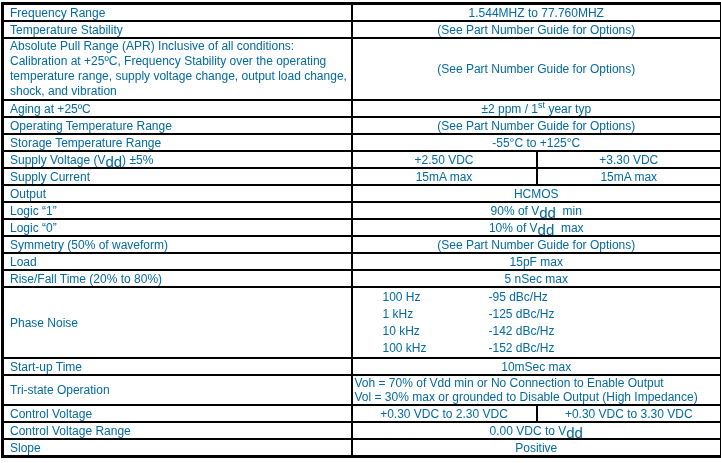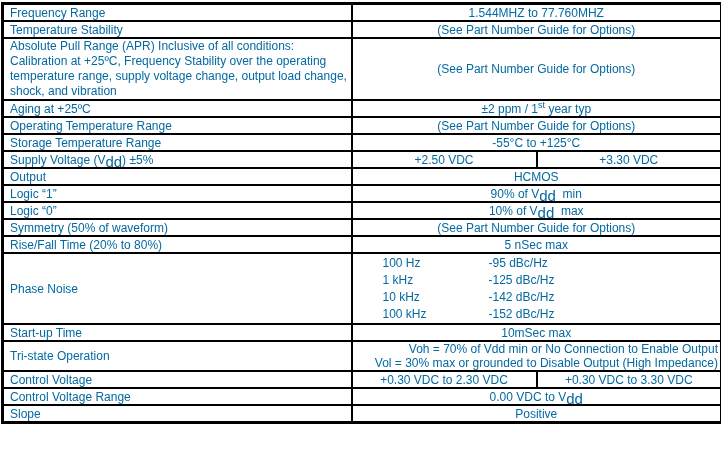--- a/index.html
+++ b/index.html
@@ -37,21 +37,21 @@
   sup.st { font-size: 9px; line-height: 0; }
   .prewrap { white-space: pre-wrap; }
   .pn-grid {
     margin-left: 28px;
     display: grid;
     grid-template-columns: 106px auto;
     width: max-content;
     text-align: left;
     line-height: 17px;
   }
-  .tri-lines div { text-align: right; line-height: 14px; }
+  .tri-lines div { text-align: left; line-height: 14px; }
 </style>
 </head>
 <body>
 
 <div class="sheet">
   <table class="spec">
     <colgroup>
       <col style="width:349px">
       <col style="width:185px">
       <col style="width:185px">
@@ -87,20 +87,25 @@
       <td class="lbl">Storage Temperature Range</td>
       <td class="val" colspan="2">-55°C to +125°C</td>
     </tr>
 
     <tr>
       <td class="lbl"><span>Supply Voltage (V</span><sub class="dd">dd</sub><span>) ±5%</span></td>
       <td class="val">+2.50 VDC</td>
       <td class="val">+3.30 VDC</td>
     </tr>
 
+    <tr>
+      <td class="lbl">Supply Current</td>
+      <td class="val">15mA max</td>
+      <td class="val">15mA max</td>
+    </tr>
 
     <tr>
       <td class="lbl">Output</td>
       <td class="val" colspan="2">HCMOS</td>
     </tr>
 
     <tr>
       <td class="lbl">Logic “1”</td>
       <td class="val" colspan="2"><span>90% of V</span><sub class="dd">dd</sub><span class="prewrap">  min</span></td>
     </tr>
@@ -108,20 +113,24 @@
     <tr>
       <td class="lbl">Logic “0”</td>
       <td class="val" colspan="2"><span>10% of V</span><sub class="dd">dd</sub><span class="prewrap">  max</span></td>
     </tr>
 
     <tr>
       <td class="lbl">Symmetry (50% of waveform)</td>
       <td class="val" colspan="2">(See Part Number Guide for Options)</td>
     </tr>
 
+    <tr>
+      <td class="lbl">Load</td>
+      <td class="val" colspan="2">15pF max</td>
+    </tr>
 
     <tr>
       <td class="lbl">Rise/Fall Time (20% to 80%)</td>
       <td class="val" colspan="2">5 nSec max</td>
     </tr>
 
 
     <tr class="tall-pn">
       <td class="lbl">Phase Noise</td>
       <td colspan="2">

